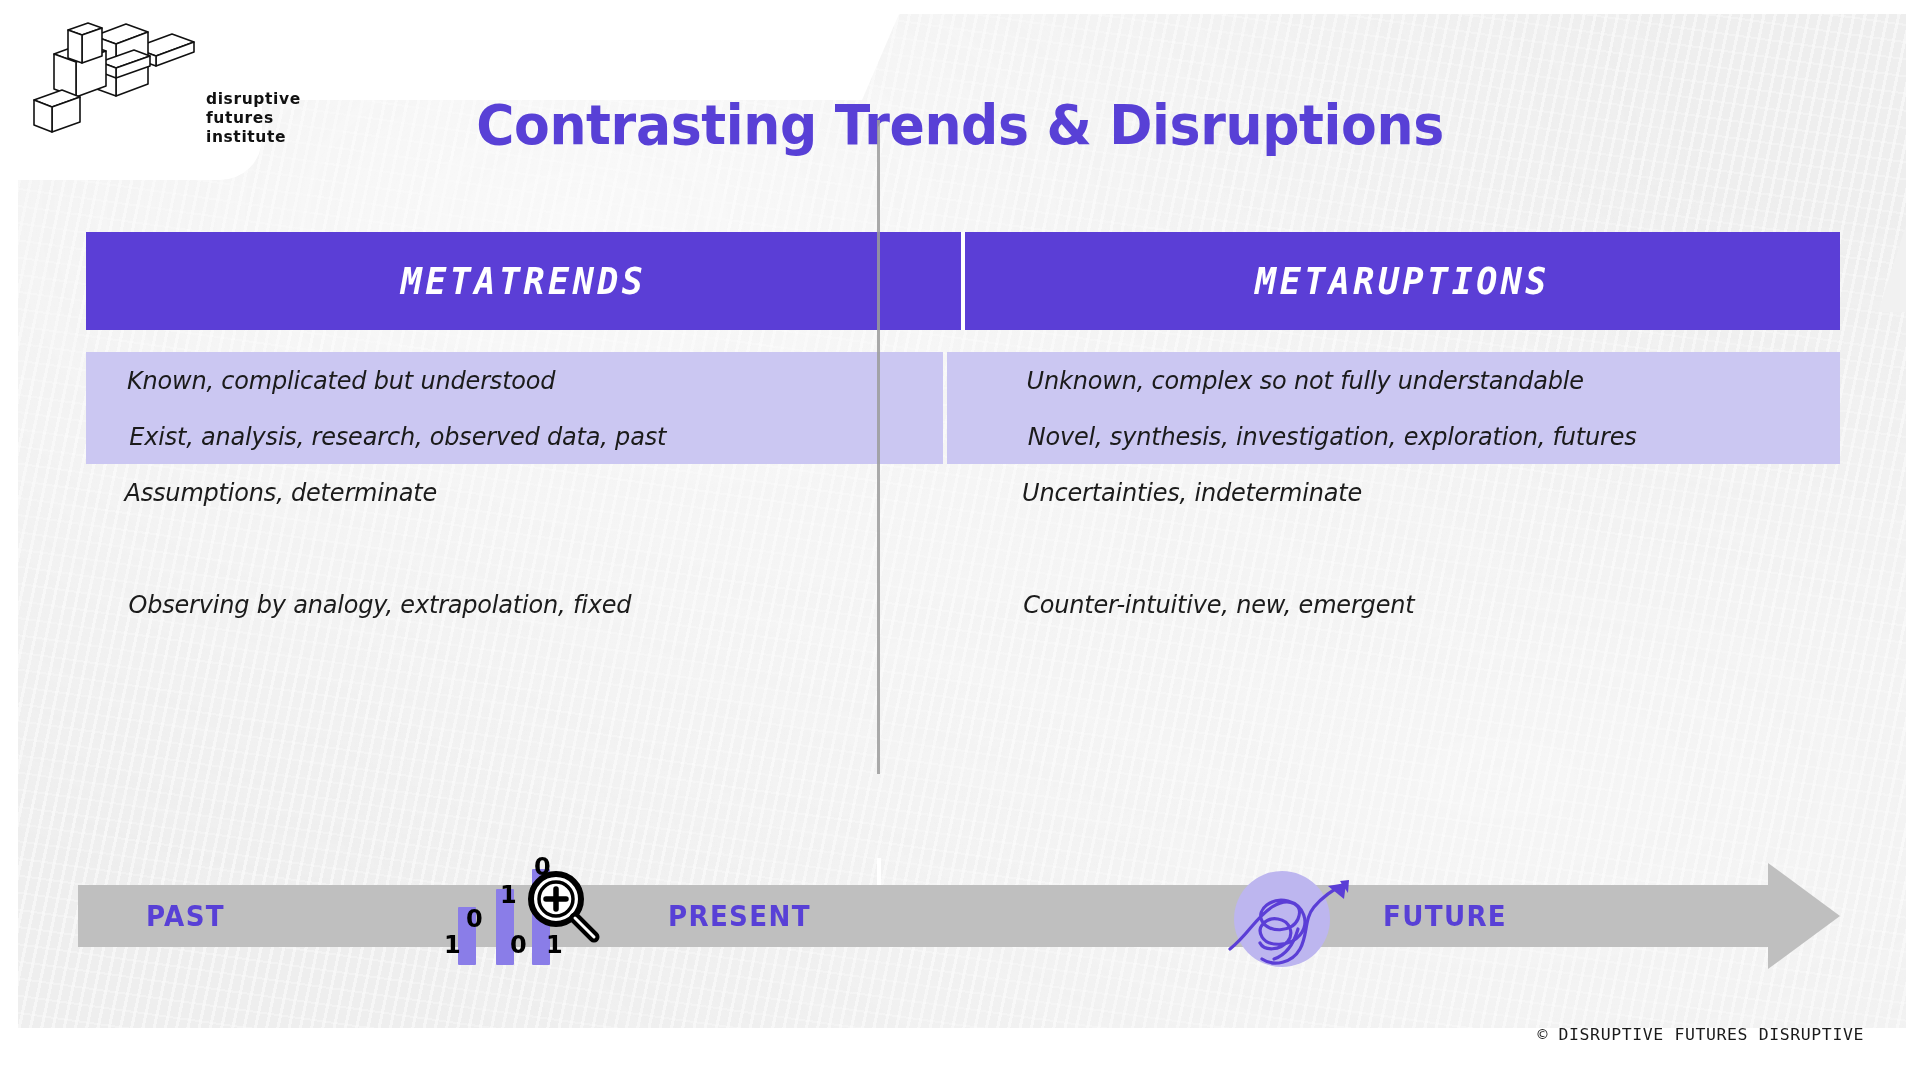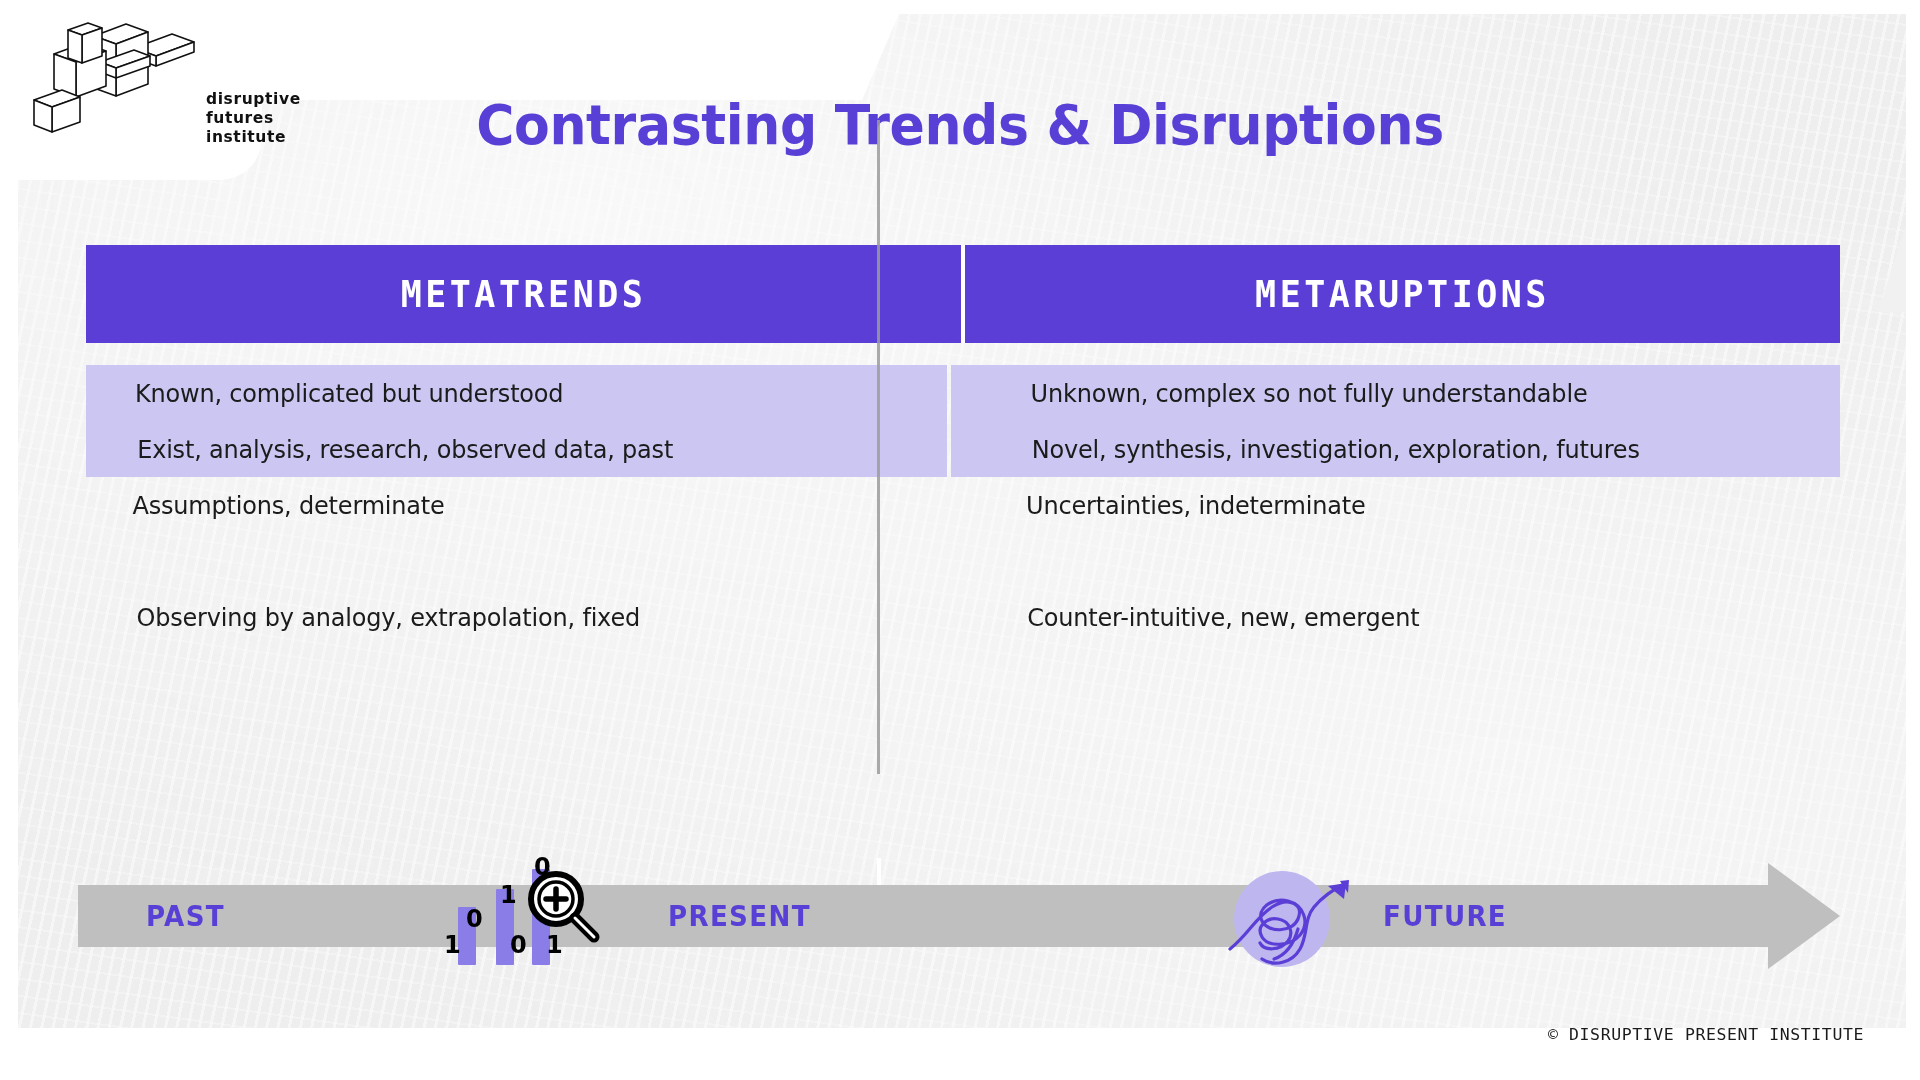--- a/index.html
+++ b/index.html
@@ -87,42 +87,42 @@
     font-family:"DejaVu Sans", sans-serif;
     font-weight:700;
     font-size:56px;
     letter-spacing:-.4px;
     color:#5840d6;
     transform:scaleX(.93);
   }
 
   
   #table {
-    position:absolute; left:86px; top:245px; width:1754px;
+    position:absolute; left:86px; top:232px; width:1754px;font-style:italic;
   }
   #thead { display:flex; height:98px; background:#5b3ed6; }
   .th {
     flex:1 1 0; display:flex; align-items:center; justify-content:center;
     color:#ffffff;
     font-family:"DejaVu Sans Mono", monospace;
     font-weight:700;
     font-size:35px;
     letter-spacing:3.5px;
     transform:scaleY(1.06);
   }
   #thdiv { width:4px; background:#ffffff; }
 
   .rowgap { height:22px; }
 
   .trow { display:flex; height:56px; position:relative; }
   .trow.alt .cell { background:#cbc7f2; }
   .trow .cell {
     flex:1 1 0; display:flex; align-items:center;
     background:transparent;
-    padding-left:40px;
+    padding-left:32px;
     font-family:"DejaVu Sans", sans-serif;
     font-size:25px;
     color:#1b1b1b;
     letter-spacing:-.2px;
     transform-origin:left center;
   }
   .trow .cell span { transform:scaleX(.96); display:inline-block; }
   .trow .cellpad { width:4px; background:transparent; }
   .trow .cell.right { padding-left:68px; }
 
@@ -336,14 +336,14 @@
                  C38 46 54 34 70 38 C86 42 92 60 82 72 C72 84 50 84 44 74
                  C38 64 48 54 60 56 C72 58 76 70 70 78 C62 88 46 88 42 80"></path>
         <path d="M44 96 C56 104 74 100 82 86 C90 72 86 56 96 44 C106 32 116 26 128 20"></path>
         <path d="M56 96 C68 92 76 80 80 66"></path>
       </g>
       <path d="M128 20 L110 23 L126 36 Z" fill="#5b3ed6"></path>
       <path d="M122 18 L131 17 L130 30 Z" fill="#5b3ed6"></path>
     </svg>
   </div>
 
-  <div id="copyright">© DISRUPTIVE PRESENT INSTITUTE</div>
+  <div id="copyright">© DISRUPTIVE FUTURES DISRUPTIVE</div>
 </div>
 
 </body></html>

